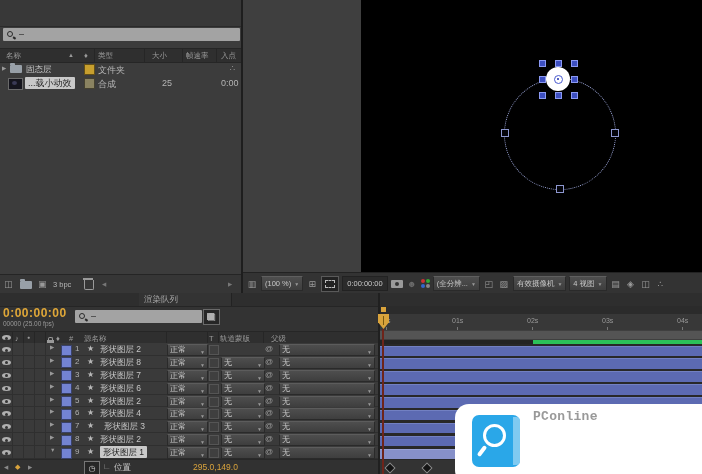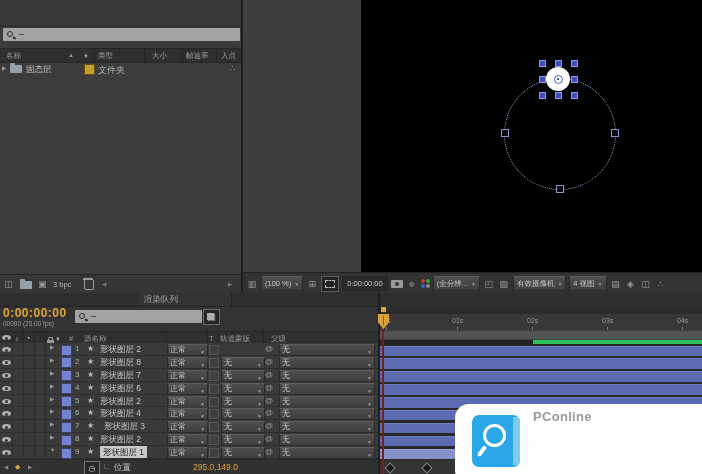--- a/index.html
+++ b/index.html
@@ -99,21 +99,21 @@
   .ph-line{position:absolute;left:2px;top:36px;width:2px;height:145px;background:#6e241a;z-index:5;}
   .ph-head{position:absolute;left:-2px;top:21px;width:11px;height:15px;background:#d9a33c;z-index:6;
            clip-path:polygon(0 0,100% 0,100% 55%,50% 100%,0 55%);}
   .ph-head::after{content:"";position:absolute;left:5px;top:2px;width:1px;height:9px;background:#7a5a10;}
   
   .wm{position:absolute;left:455px;top:404px;width:260px;height:80px;background:#fff;border-radius:14px;z-index:20;}
   .wm-book{position:absolute;left:17px;top:11px;width:48px;height:52px;background:#2aa7e8;border-radius:7px;}
   .wm-fold{position:absolute;left:41px;top:2px;width:7px;height:48px;background:#7fcaf1;border-radius:0 4px 4px 0;}
   .wm-book::before{content:"";position:absolute;left:11px;top:9px;width:17px;height:17px;border:3.5px solid #fff;border-radius:50%;}
   .wm-book::after{content:"";position:absolute;left:8px;top:30px;width:4px;height:12px;background:#fff;border-radius:2px;transform:rotate(38deg);}
-  .wm-brand{position:absolute;left:78px;top:5px;font-size:13px;font-weight:bold;color:#999;letter-spacing:.3px;}
+  .wm-brand{position:absolute;left:78px;top:5px;font-size:13px;font-weight:bold;color:#999;letter-spacing:.3px;font-family:Liberation Mono, monospace;}
   .wm-title{position:absolute;left:75px;top:20px;font-size:30px;color:#828282;letter-spacing:2px;}
 </style>
 </head>
 <body>
 
 <div id="app">
 
   <div class="pp">
     <div class="pp-preview"></div>
     <div class="searchbox" style="left:3px;top:28px;width:234px;">
@@ -133,20 +133,28 @@
       <span class="vd" style="left:182px;"></span>
         <span class="vd" style="left:216px;"></span>
     </div>
     <div class="pprow" style="top:62px;">
       <span class="abs gly" style="left:2px;top:3px;font-size:5.5px;">▶</span>
       <span class="folder-ic" style="left:10px;"></span>
       <span class="abs name" style="left:26px;top:1px;">固态层</span>
       <span class="lab" style="left:84px;background:#c79f2e;"></span>
       <span class="abs" style="left:98px;top:2px;color:#b5b5b5;">文件夹</span>
       <span class="abs gly" style="left:230px;top:2px;font-size:8px;">∴</span>
+    </div>
+    <div class="pprow" style="top:76px;">
+      <span class="comp-ic" style="left:8px;"></span>
+      <span class="abs" style="left:25px;top:1px;"><span class="selname">...载小动效</span></span>
+      <span class="lab" style="left:84px;background:#8a8361;"></span>
+      <span class="abs" style="left:98px;top:2px;color:#b5b5b5;">合成</span>
+      <span class="abs" style="left:162px;top:2px;color:#b5b5b5;">25</span>
+      <span class="abs" style="left:221px;top:2px;color:#b5b5b5;">0:00</span>
     </div>
     <div class="pp-bottom">
       <span class="abs gly" style="left:4px;top:4px;font-size:9px;">◫</span>
       <span class="folder-ic" style="left:20px;top:6px;"></span>
       <span class="abs gly" style="left:38px;top:4px;font-size:9px;">▣</span>
       <span class="abs" style="left:53px;top:5px;font-size:7.5px;color:#b5b5b5;">3 bpc</span>
       <span class="trash abs" style="left:84px;top:5px;"></span>
       <span class="abs" style="left:102px;top:6px;font-size:5.5px;color:#777;">◀</span>
       <span class="abs" style="left:228px;top:6px;font-size:5.5px;color:#777;">▶</span>
     </div>

